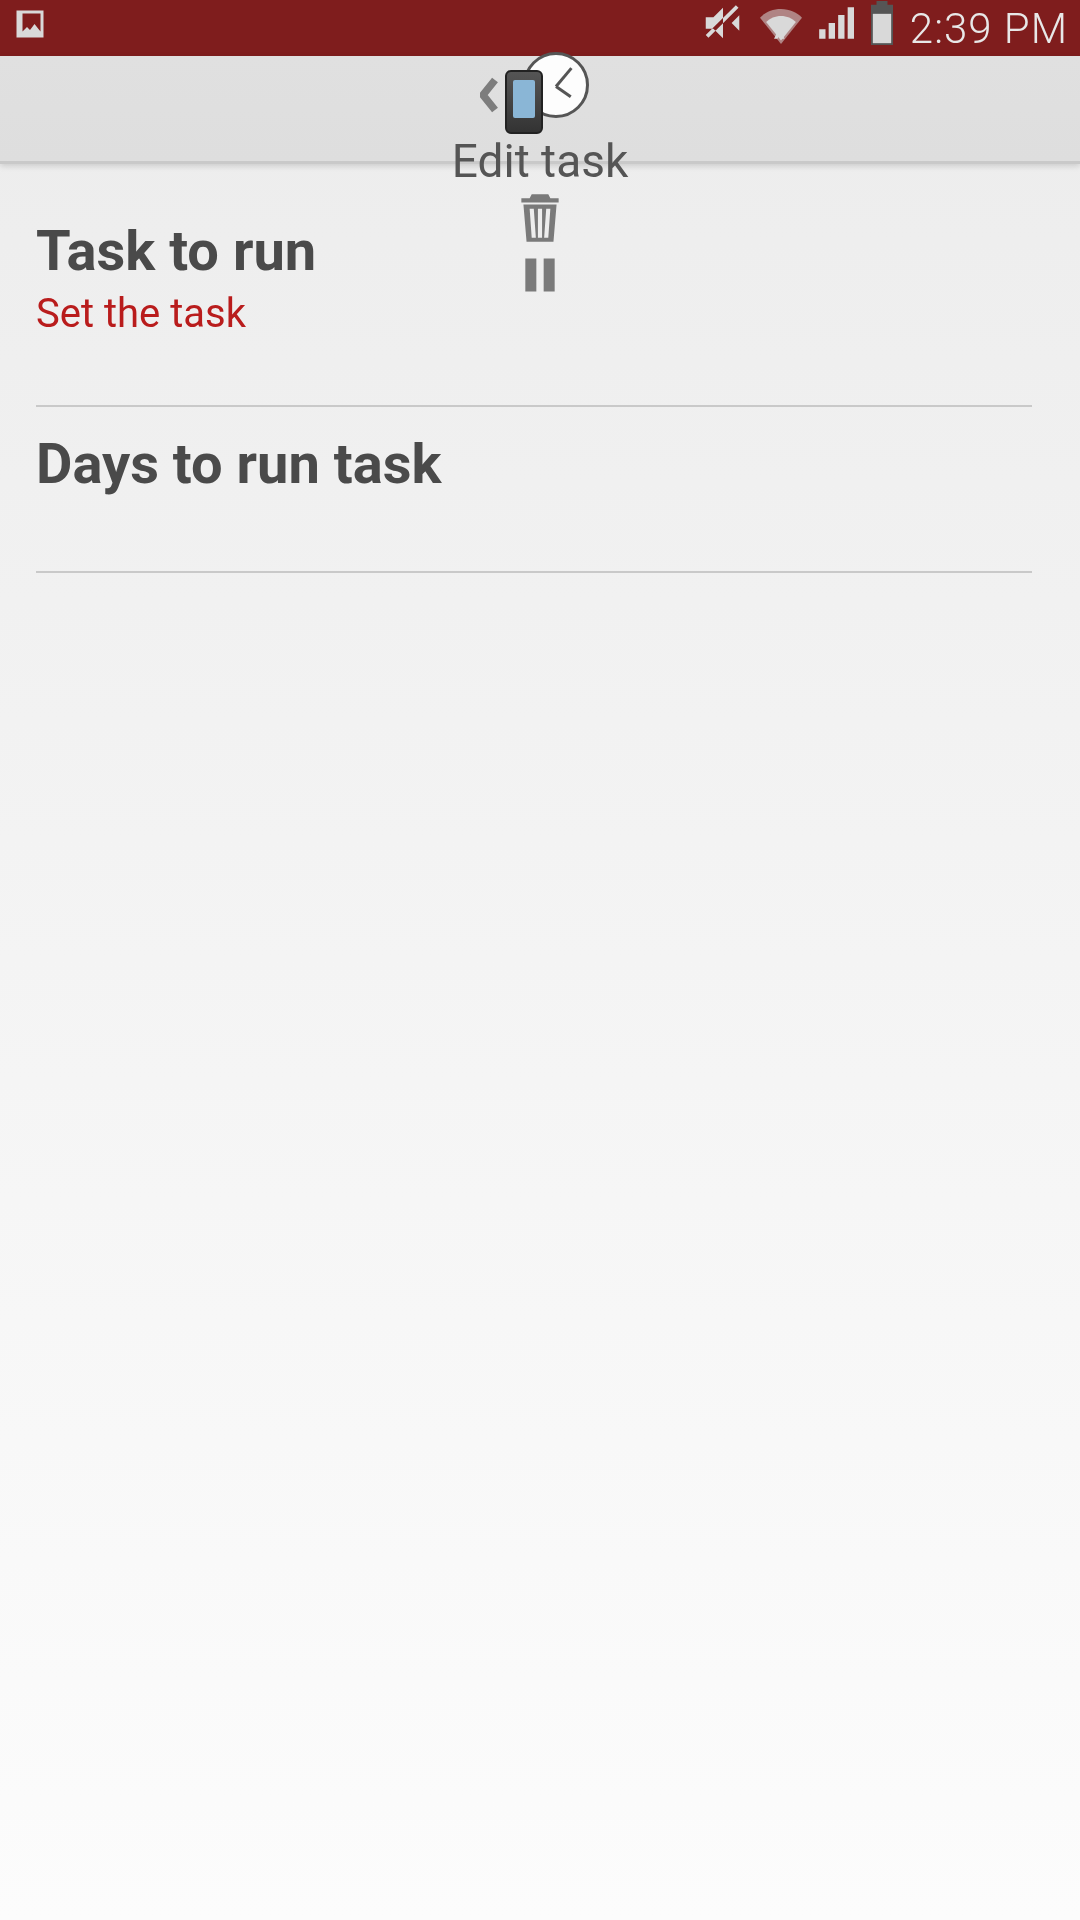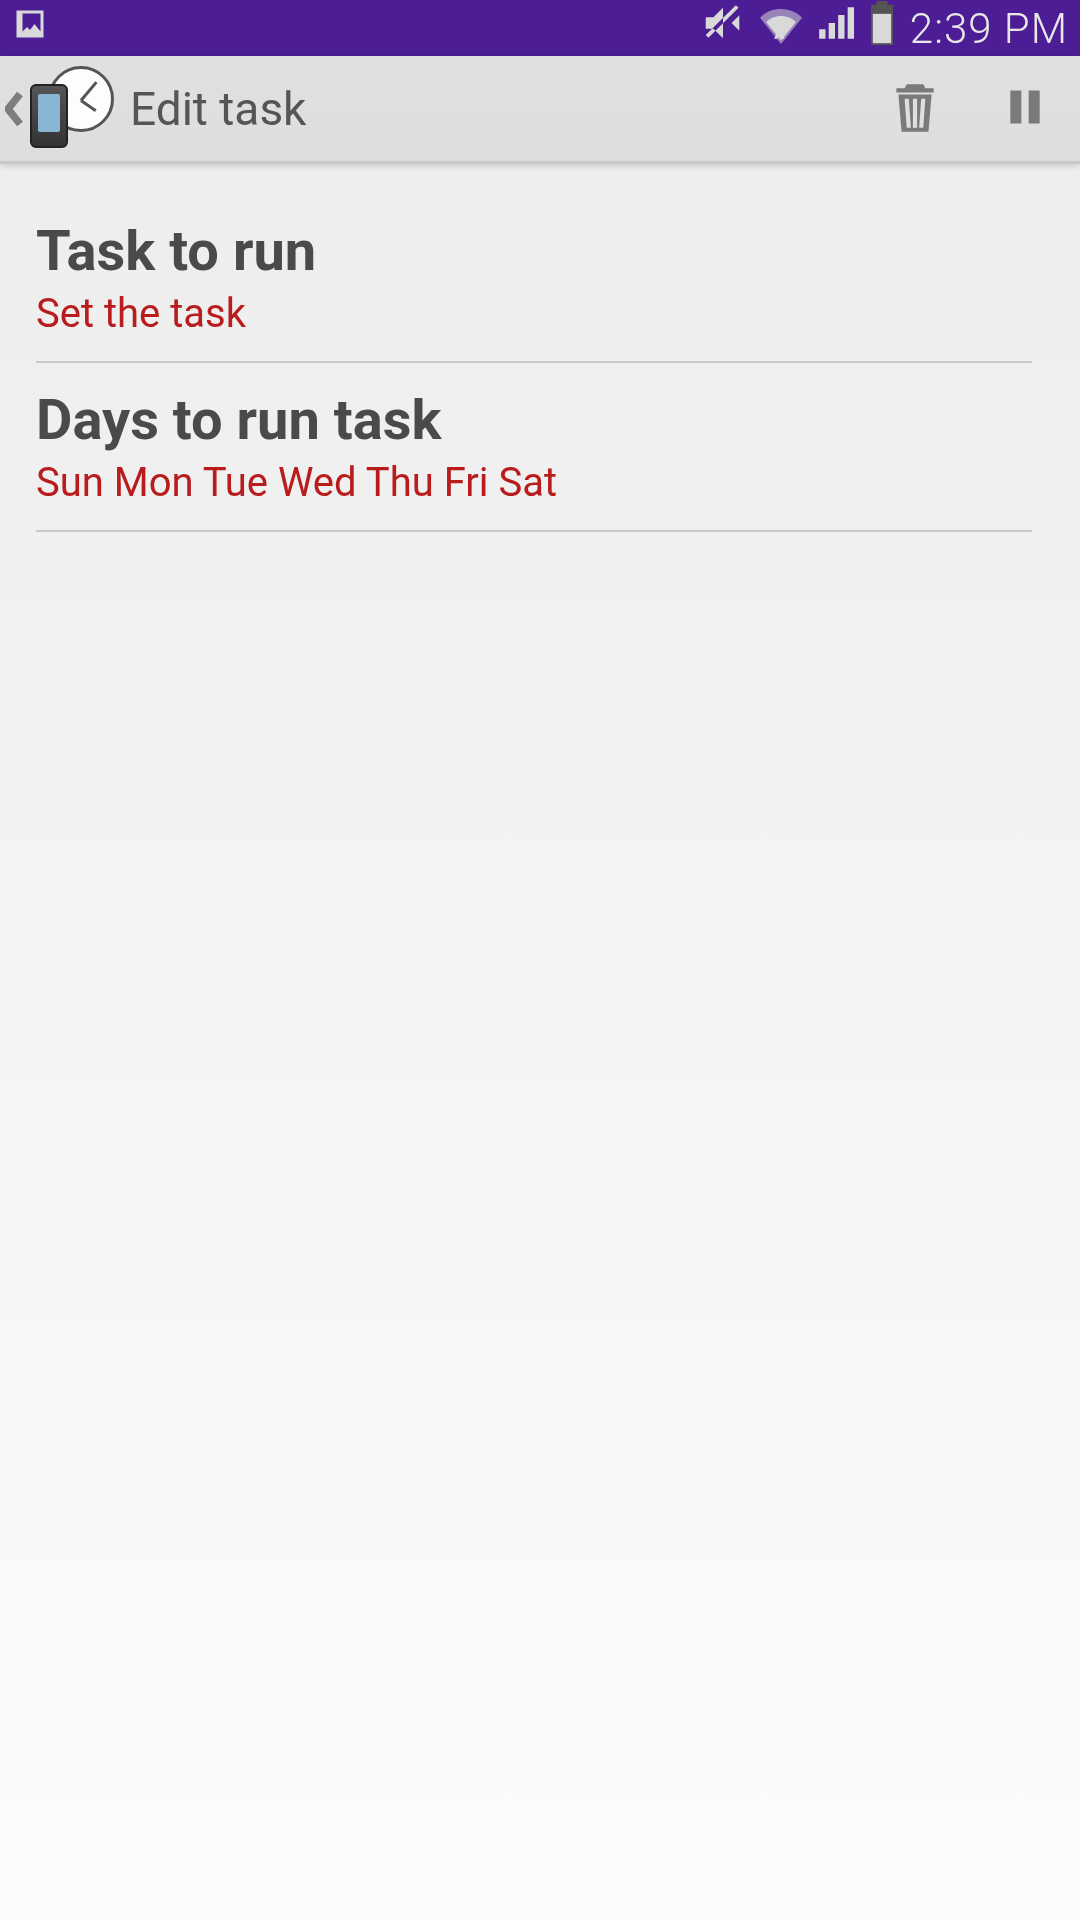--- a/index.html
+++ b/index.html
@@ -4,37 +4,37 @@
 <style>
   * { margin:0; padding:0; box-sizing:border-box; }
   html,body { width:1080px; height:1920px; font-family:Roboto,Arial,Helvetica,sans-serif; }
   body {
     background: linear-gradient(to bottom, #ececec 0%, #fcfcfc 100%);
     display:flex; flex-direction:column;
   }
 
   
   .status-bar {
-    height:56px; background:#4c1d95; color:#fff;
+    height:56px; background:#7f1d1d; color:#fff;
     display:flex; align-items:center; padding:0 12px;
     font-size:40px; font-weight:300;
   }
   .status-bar .left { flex:0 0 auto; }
   .status-bar .spacer { flex:1 1 auto; }
   .status-bar .right { display:flex; align-items:center; gap:14px; }
   .status-bar svg { fill:#d9d9d9; }
   .status-time { font-size:42px; letter-spacing:1px; color:#e8e8e8; }
 
   
   .action-bar {
     height:108px;
     background: linear-gradient(to bottom,#e0e0e0,#dedede);
     border-bottom:3px solid #c9c9c9;
     box-shadow:0 2px 6px rgba(0,0,0,.15);
-    display:flex; align-items:center;
+    display:flex; align-items:center;flex-direction:column;
   }
   .ab-left {
     display:flex; align-items:center; height:100%;
     padding-left:4px; padding-right:14px;
   }
   .back-caret {
     width:20px; height:42px;
     display:flex; align-items:center; justify-content:center;
   }
   .back-caret svg { fill:none; stroke:#7d7d7d; stroke-width:5; }
@@ -65,21 +65,21 @@
   .ab-spacer { flex:1 1 auto; }
   .ab-btn {
     width:110px; height:100%;
     display:flex; align-items:center; justify-content:center;
   }
   .ab-btn svg { fill:#7a7a7a; }
 
   
   .list { padding:30px 48px 0 36px; }
   .item { padding:24px 0; }
-  .item + .item { border-top:2px solid #c9c9c9; }
+  .item + .item { border-top:2px solid #c9c9c9;margin-top:44px; }
   .item-title {
     font-size:56px; font-weight:700; color:#4a4a4a;
     margin-bottom:6px;
   }
   .item-subtitle {
     font-size:40px; font-weight:400; color:#b91c1c;
   }
 </style>
 </head>
 <body>
@@ -157,19 +157,18 @@
 
 <div class="list">
 
   <div class="item">
     <div class="item-title">Task to run</div>
     <div class="item-subtitle">Set the task</div>
   </div>
 
   <div class="item">
     <div class="item-title">Days to run task</div>
-    <div class="item-subtitle">Sun Mon Tue Wed Thu Fri Sat</div>
   </div>
 
   <div class="item">
   </div>
 
 </div>
 
 </body></html>

